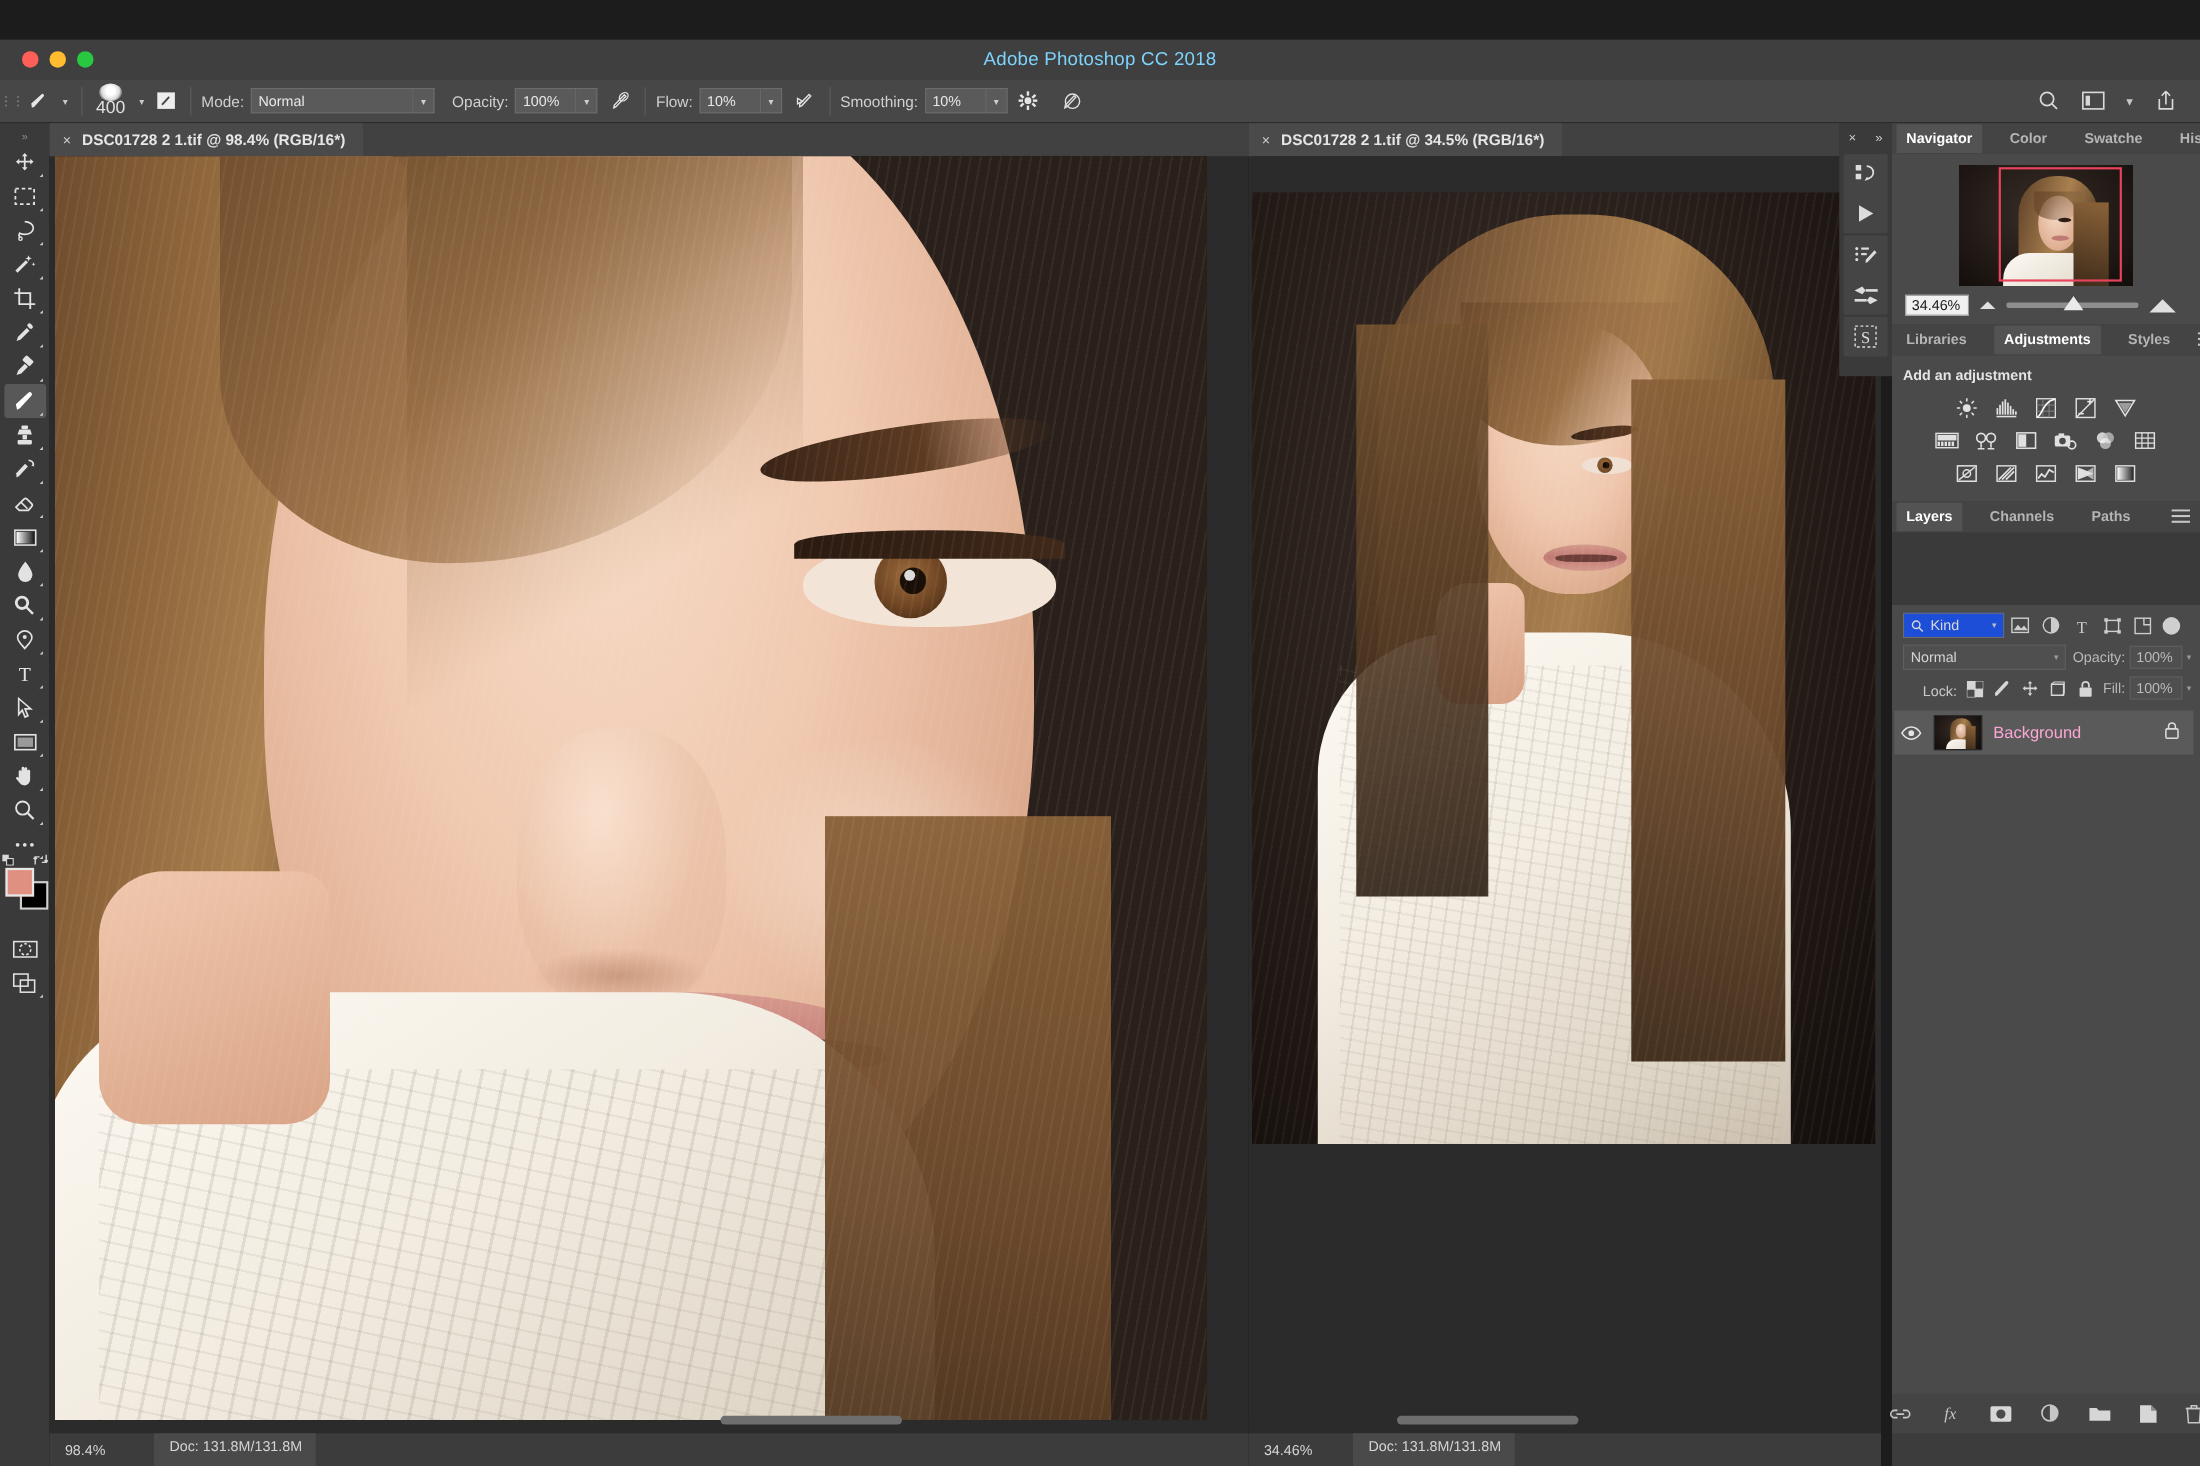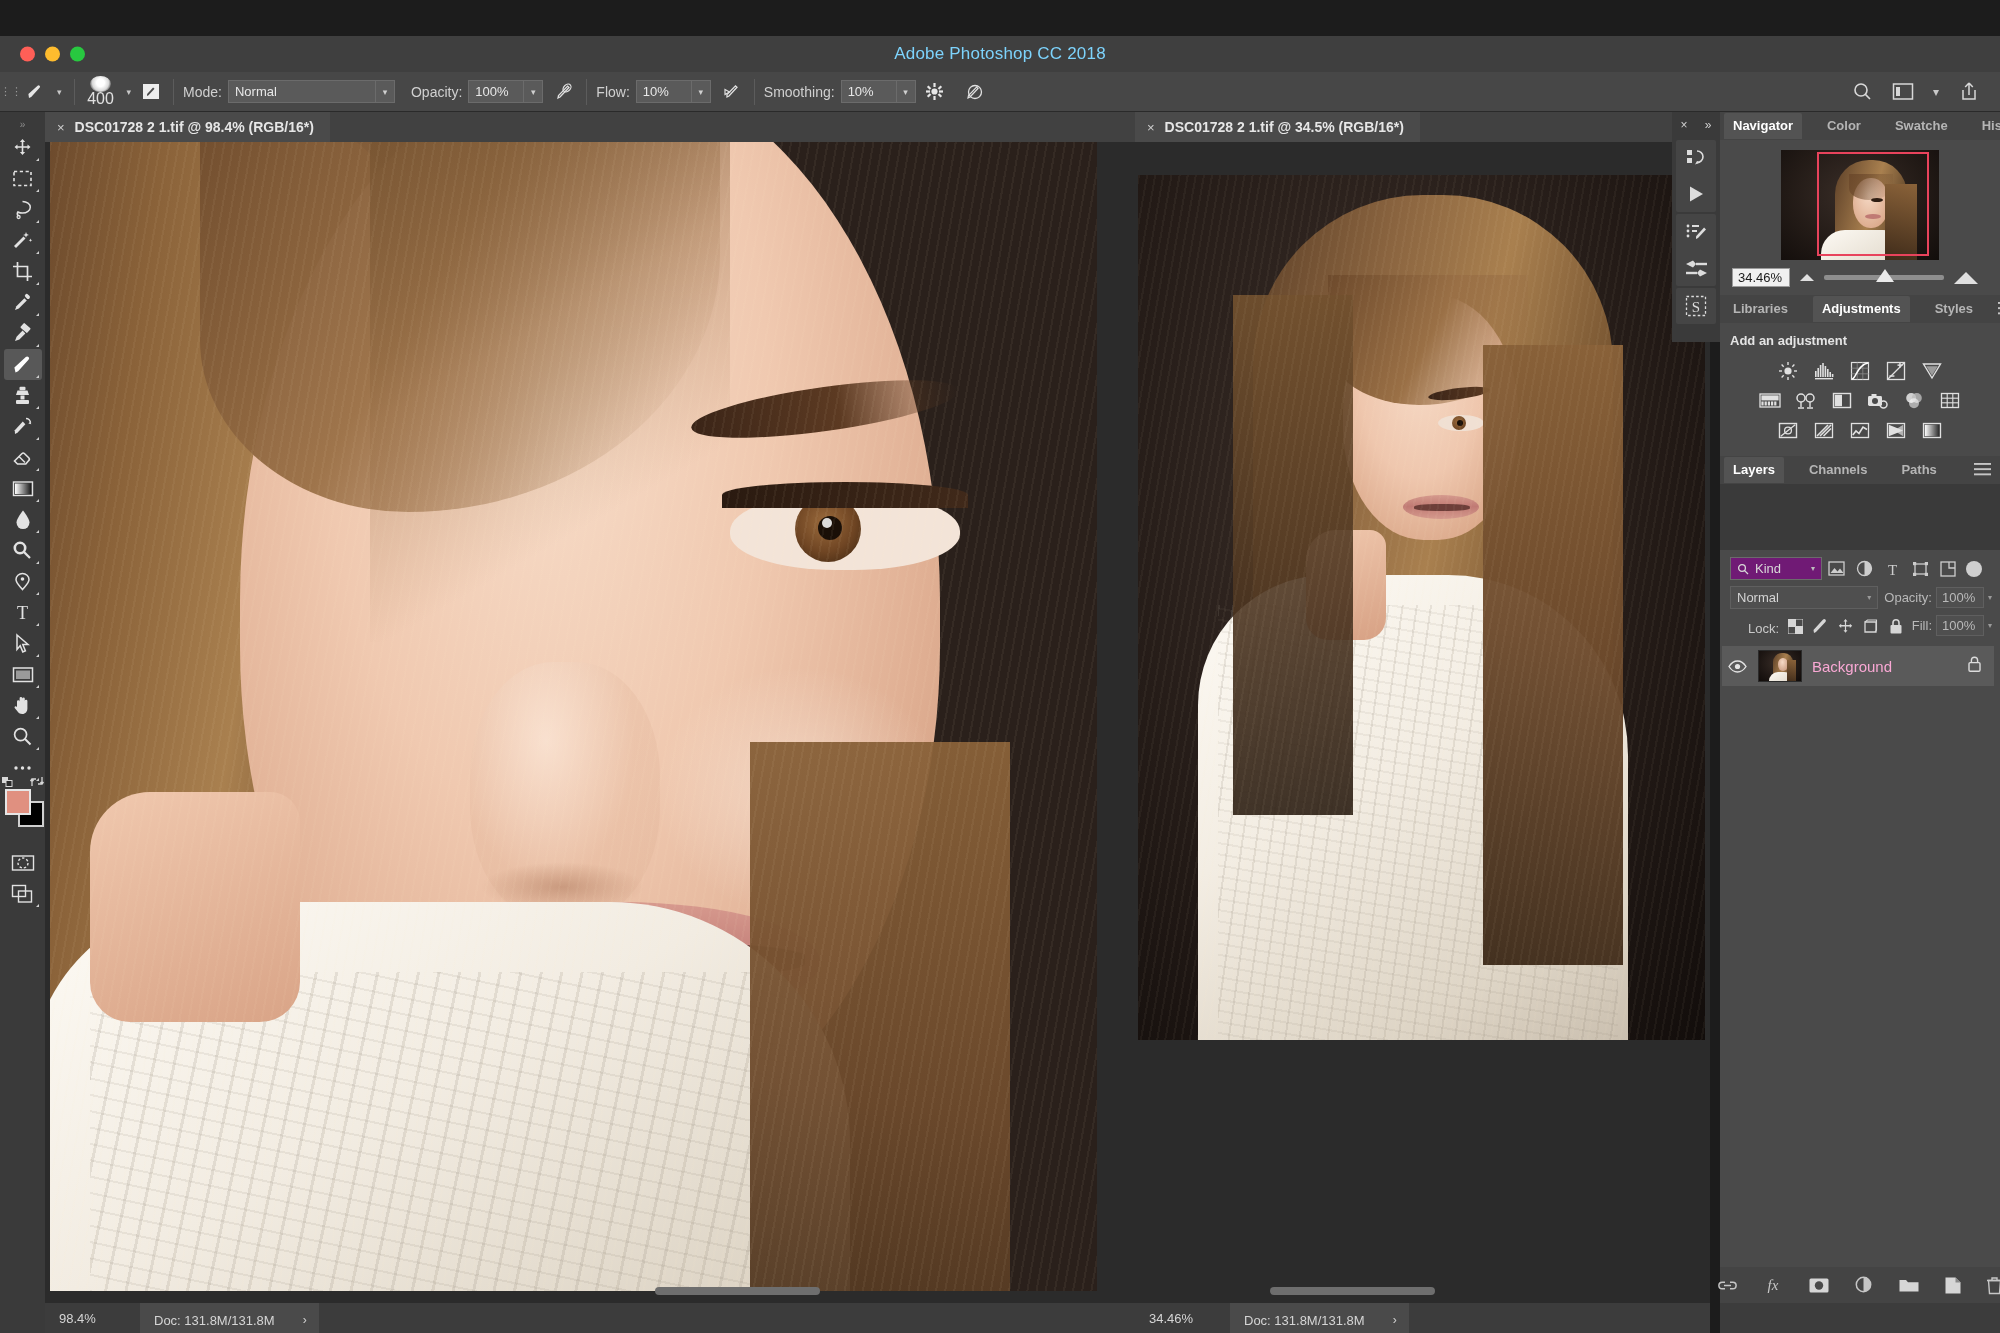--- a/index.html
+++ b/index.html
@@ -64,21 +64,21 @@
 
   .docA { position:absolute; left:45px; top:112px; width:1090px; bottom:0; background:#2b2b2b; }
   .docB { position:absolute; left:1135px; top:112px; width:575px; bottom:0; background:#2b2b2b; }
 
   .canvasA { position:absolute; left:5px; top:30px; right:38px; bottom:42px; overflow:hidden; background:#1d1d1d; }
   .canvasB { position:absolute; left:3px; top:30px; right:5px; bottom:42px; overflow:hidden; background:#2b2b2b; }
 
   .statusbar { position:absolute; left:0; right:0; bottom:0; height:30px; background:#3c3c3c;
                display:flex; align-items:center; font-size:13px; color:#d5d5d5; }
   .sb-zoom { width:95px; padding-left:14px; }
-  .sb-doc { background:#4a4a4a; height:30px; display:flex; align-items:center; gap:28px; padding:4px 12px 0 14px; }
+  .sb-doc { background:#4a4a4a; height:30px; display:flex; align-items:center; gap:28px; padding:4px 12px 0 14px;flex-direction:column; }
   .sb-arrow { font-size:12px; color:#cfcfcf; }
   .hscroll { position:absolute; height:8px; background:#6e6e6e; border-radius:4px; bottom:38px; }
 
   
   .portrait { position:absolute; inset:0; }
   .p-bg { position:absolute; inset:0; background:radial-gradient(ellipse at 38% 35%, #3a2f2b 0%, #241c19 55%, #140f0d 100%); }
 
   
   .rstrip { position:absolute; left:1672px; top:112px; width:48px; height:230px; background:#3a3a3a; }
   .rstrip-top { height:26px; display:flex; align-items:center; justify-content:space-around;
@@ -107,21 +107,21 @@
   .mtn-l { width:0;height:0;border-left:12px solid transparent;border-right:12px solid transparent;border-bottom:12px solid #e0e0e0;}
 
   .adjbody { background:#4a4a4a; padding:6px 0 10px; }
   .adj-title { font-size:13px; font-weight:bold; color:#e4e4e4; padding:4px 0 8px 10px; }
   .adjrow { display:flex; justify-content:center; gap:12px; padding:4px 0; }
   .adj-ic { width:24px; height:22px; display:flex; align-items:center; justify-content:center; color:#e0e0e0; }
 
   .layersbody { background:#4a4a4a; position:absolute; left:0; right:0; top:438px; bottom:0; }
   .filterrow { display:flex; align-items:center; gap:0; padding:7px 8px 6px 10px; }
   .kindbox { display:flex; align-items:center; gap:6px; width:92px; height:23px;
-             background:#701a75; border:1px solid #6b6b6b; padding:0 6px; font-size:13px; color:#d8d8d8;justify-content:space-between; }
+             background:#1d4ed8; border:1px solid #6b6b6b; padding:0 6px; font-size:13px; color:#d8d8d8;justify-content:space-between; }
   .filtic { width:28px; height:23px; display:flex; align-items:center; justify-content:center; color:#cdcdcd; }
   .togglepill { width:16px; height:16px; border-radius:50%; background:#cfcfcf; margin-left:4px; }
   .bmrow { display:flex; align-items:center; gap:6px; padding:0 8px 6px 10px; }
   .bmfield { flex:1; height:23px; background:#4f4f4f; border:1px solid #5f5f5f; display:flex;
              align-items:center; justify-content:space-between; padding:0 6px; font-size:13px; color:#d4d4d4; }
   .lockrow { display:flex; align-items:flex-end; gap:7px; padding:0 8px 8px 28px; font-size:13px; color:#c9c9c9; }
   .lockic { width:19px; height:19px; display:flex; align-items:center; justify-content:center; color:#d6d6d6; }
   .opacbox { display:flex; align-items:center; gap:4px; font-size:13px; color:#b9b9b9; }
   .opacval { width:48px; height:21px; background:#4f4f4f; border:1px solid #5f5f5f; display:flex;
              align-items:center; padding:0 5px; font-size:13px; color:#b9b9b9; }

